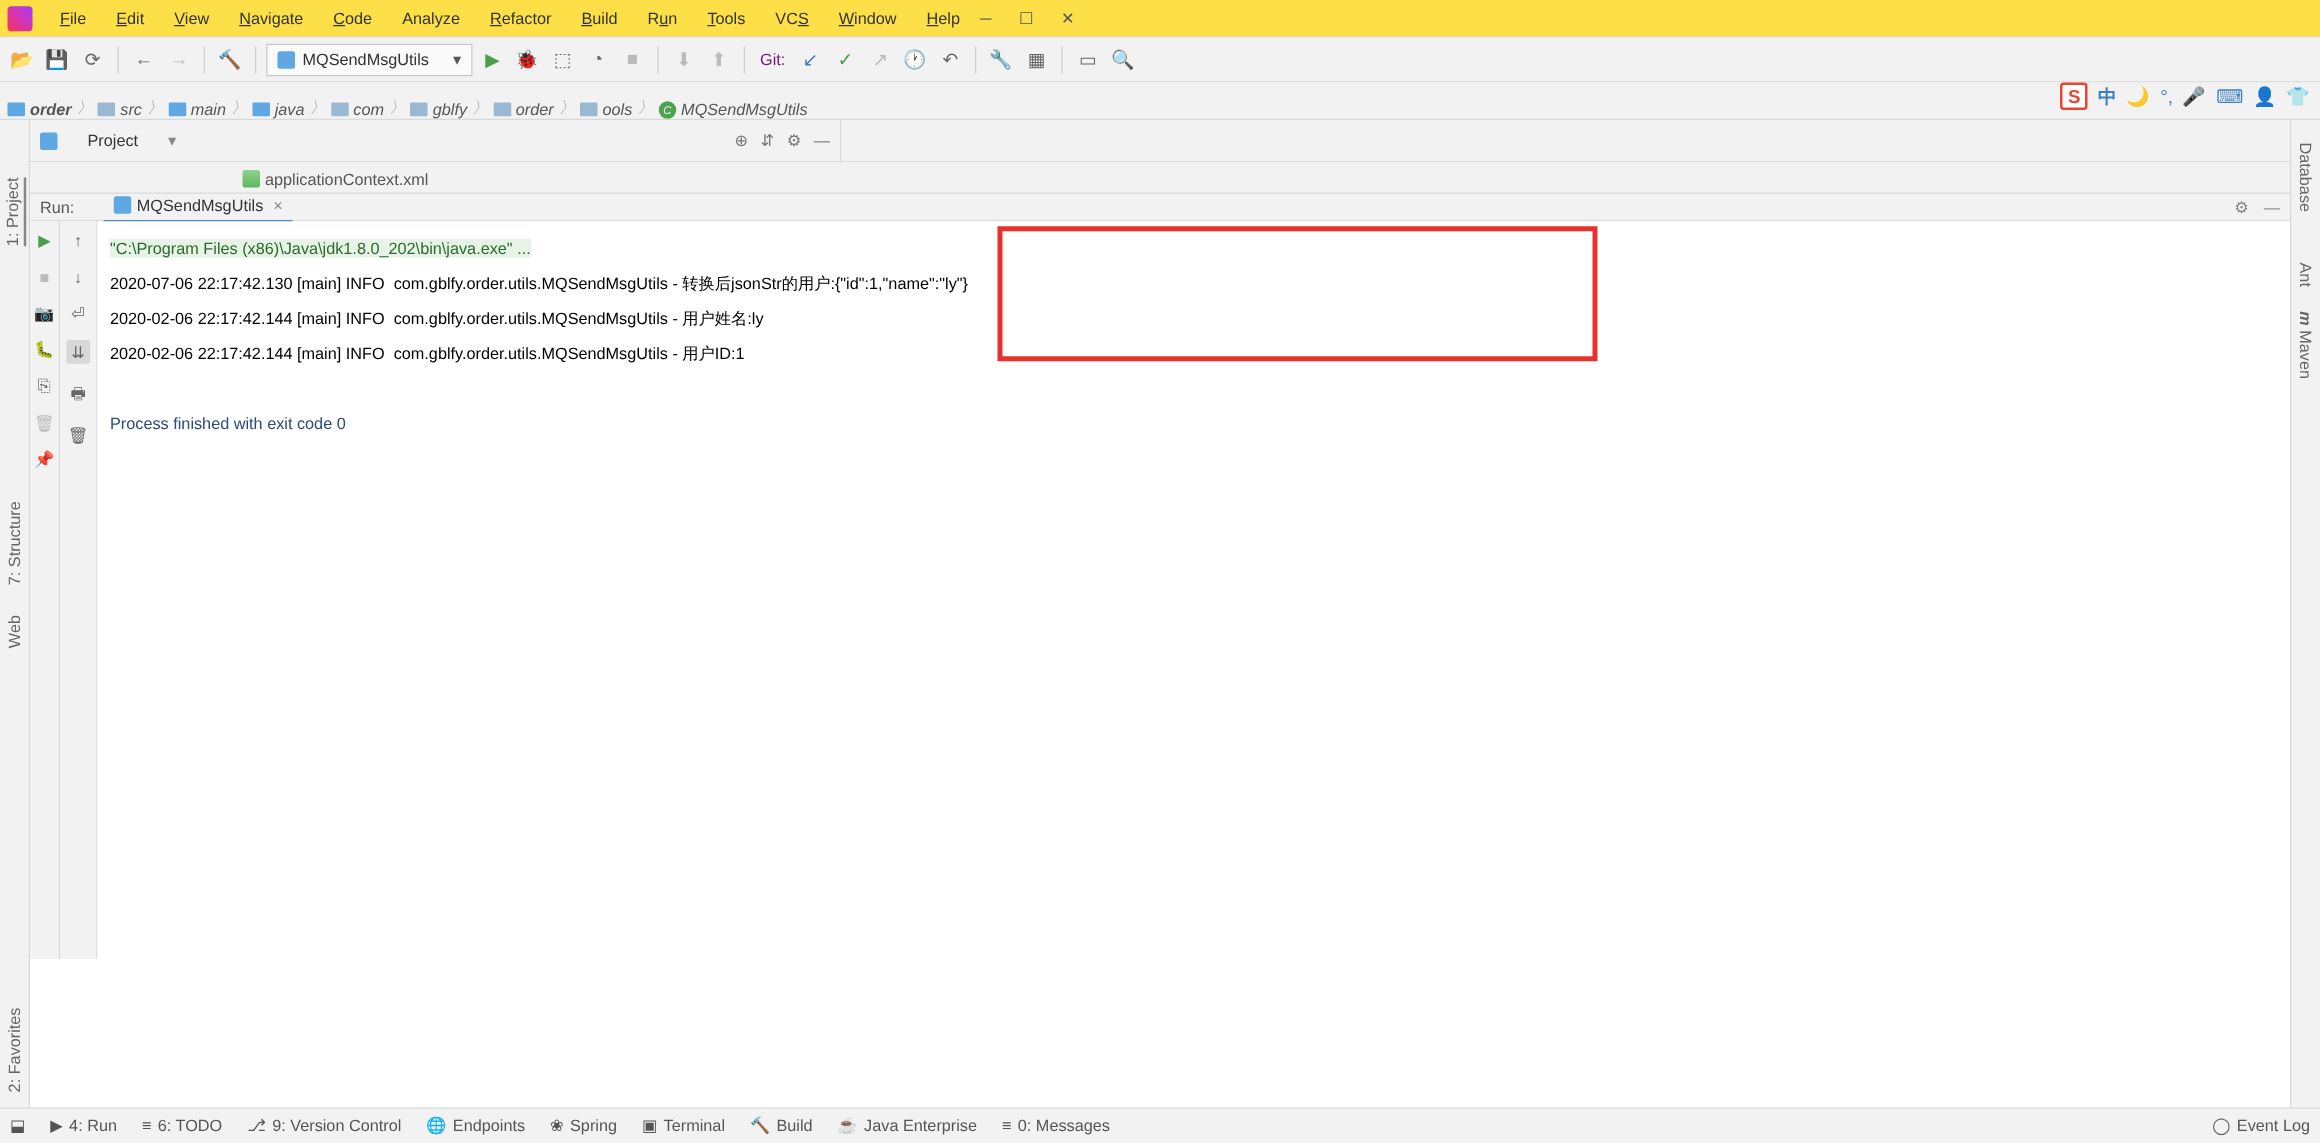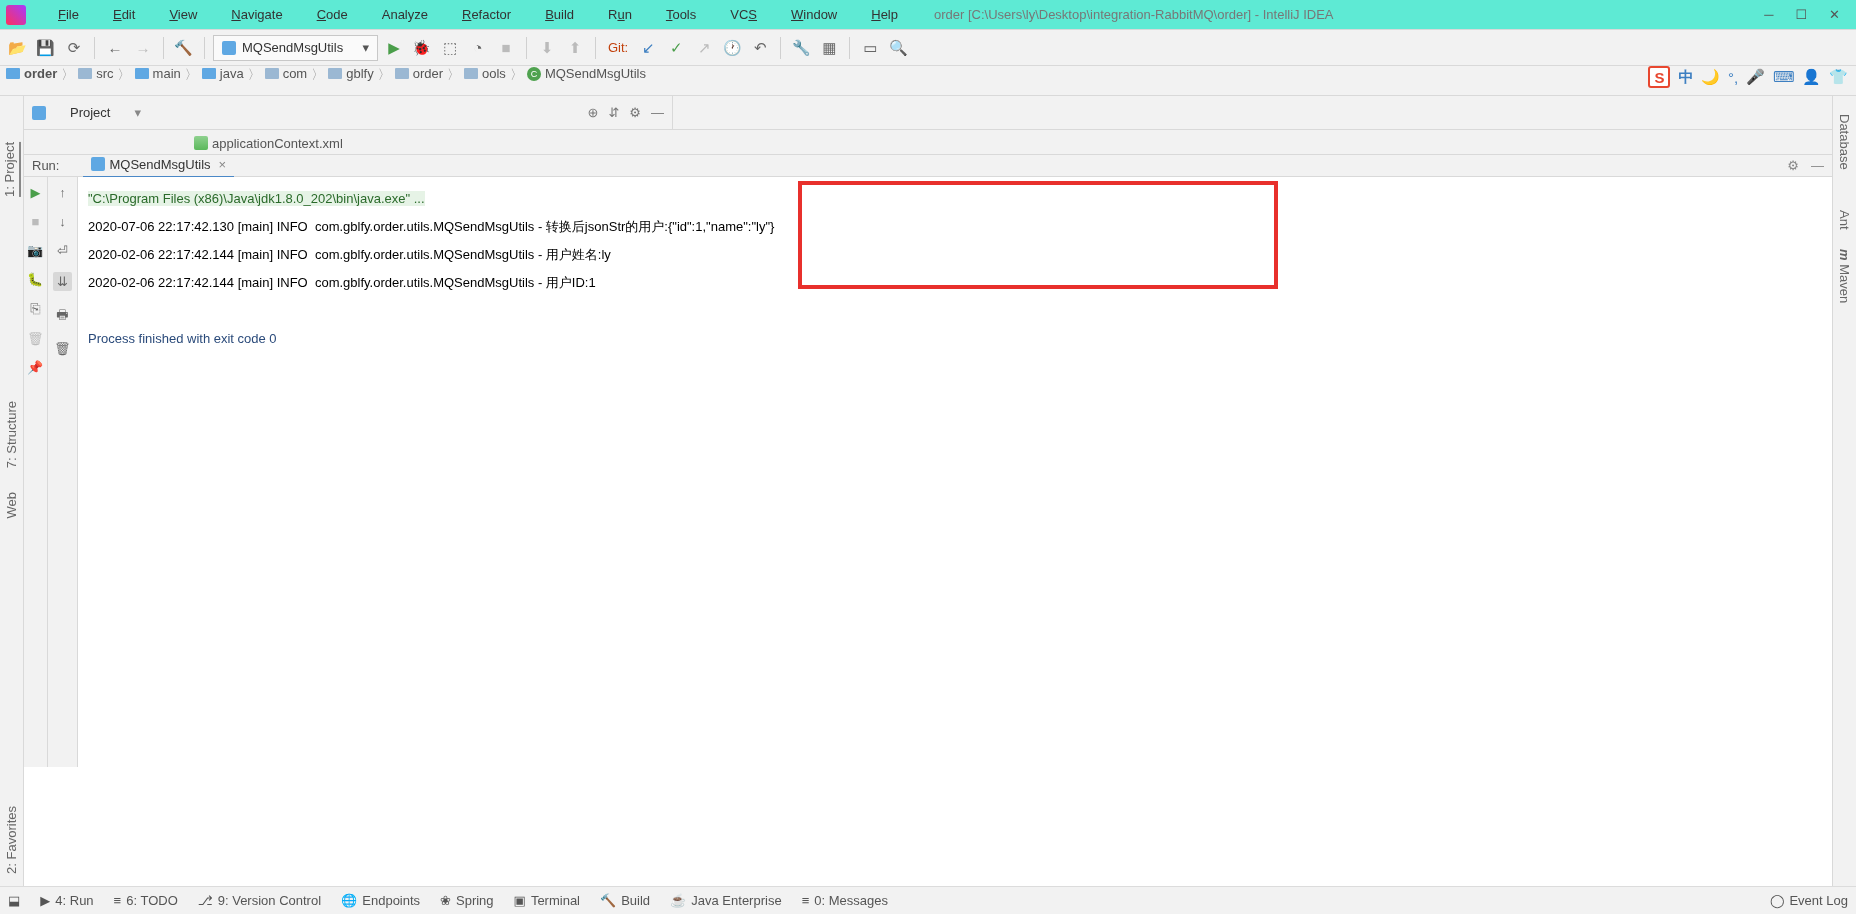--- a/index.html
+++ b/index.html
@@ -1,31 +1,31 @@
 <!DOCTYPE html>
 <html><head>
 <meta charset="utf-8">
 <style>
 * { margin:0; padding:0; box-sizing:border-box; font-family:"Segoe UI",Arial,sans-serif; font-size:13px; }
 body { width:1856px; height:914px; background:#fff; overflow:hidden; color:#333; }
-.menubar { height:30px; display:flex; align-items:center; background:#5eead4; border-bottom:1px solid #d9d9d9; padding:0 6px; gap:18px; }
+.menubar { height:30px; display:flex; align-items:center; background:#fde047; border-bottom:1px solid #d9d9d9; padding:0 6px; gap:8px; }
 .menubar .logo { width:20px; height:20px; background:linear-gradient(45deg,#fe315d,#a63aff); border-radius:3px; margin-right:6px; }
 .menubar .mitem { padding:3px 8px; cursor:default; }
 .menubar .mitem u { text-decoration:underline; }
 .menubar .title { margin-left:10px; color:#777; flex:1; }
 .menubar .winctl { display:flex; gap:22px; margin-right:10px; color:#555; }
 .toolbar { height:36px; background:#f2f2f2; border-bottom:1px solid #d9d9d9; display:flex; align-items:center; padding:0 6px; gap:4px; }
 .tbbtn { width:24px; height:24px; display:flex; align-items:center; justify-content:center; color:#666; font-size:15px; }
 .tbsep { width:1px; height:22px; background:#d0d0d0; margin:0 4px; }
 .combo { height:26px; border:1px solid #c8c8c8; background:#fafafa; display:flex; align-items:center; padding:0 8px; min-width:165px; }
 .combo .caret { margin-left:auto; color:#555; }
 .ime { position:absolute; right:8px; top:66px; display:flex; gap:8px; align-items:center; }
 .ime span { font-size:15px; }
 .ime .s { width:22px; height:22px; border:2px solid #e8472f; color:#e8472f; font-weight:bold; display:flex; align-items:center; justify-content:center; border-radius:3px; background:#fff; }
-.breadcrumb { height:30px; background:#f2f2f2; border-bottom:1px solid #d9d9d9; display:flex; align-items:flex-start; padding:0 6px; gap:4px; color:#555; }
+.breadcrumb { height:30px; background:#f2f2f2; border-bottom:1px solid #d9d9d9; display:flex; align-items:flex-end; padding:0 6px; gap:4px; color:#555;font-style:italic; }
 .breadcrumb .bc { display:flex; align-items:center; gap:4px; }
 .breadcrumb .sep { color:#999; }
 .breadcrumb .fld { width:14px; height:11px; background:#9bb8d3; border-radius:1px; display:inline-block; }
 .breadcrumb .fld.b { background:#5fa8e3; }
 .breadcrumb .cls { width:14px; height:14px; background:#4fa24f; border-radius:50%; color:#fff; font-size:9px; display:inline-flex; align-items:center; justify-content:center; }
 .projectbar { flex:1; background:#f2f2f2; display:flex; align-items:center; padding:0 8px; gap:24px; }
 .projectbar .lbl { font-weight:normal; color:#333; }
 .projectbar .ctr { margin-left:auto; display:flex; gap:10px; color:#777; }
 .filerow { display:flex; height:26px; }
 .filerow .fname { margin-left:170px; display:flex; align-items:center; gap:4px; color:#555; }
@@ -62,21 +62,20 @@
   <div class="mitem"><u>N</u>avigate</div>
   <div class="mitem"><u>C</u>ode</div>
   <div class="mitem">Analyze</div>
   <div class="mitem"><u>R</u>efactor</div>
   <div class="mitem"><u>B</u>uild</div>
   <div class="mitem">R<u>u</u>n</div>
   <div class="mitem"><u>T</u>ools</div>
   <div class="mitem">VC<u>S</u></div>
   <div class="mitem"><u>W</u>indow</div>
   <div class="mitem"><u>H</u>elp</div>
-  <div class="title">order [C:\Users\ly\Desktop\integration-RabbitMQ\order] - IntelliJ IDEA</div>
   <div class="winctl">
     <span>─</span>
     <span>☐</span>
     <span>✕</span>
   </div>
 </div>
 
 <div class="toolbar">
   <div class="tbbtn">📂</div>
   <div class="tbbtn">💾</div>
@@ -94,21 +93,21 @@
   </div>
   <div class="tbbtn green">▶</div>
   <div class="tbbtn green">🐞</div>
   <div class="tbbtn">⬚</div>
   <div class="tbbtn">◔</div>
   <div class="tbbtn" style="color:#bbb">■</div>
   <div class="tbsep"></div>
   <div class="tbbtn" style="color:#bbb">⬇</div>
   <div class="tbbtn" style="color:#bbb">⬆</div>
   <div class="tbsep"></div>
-  <span style="margin:0 4px;color:#c2410c">Git:</span>
+  <span style="margin:0 4px;color:#701a75">Git:</span>
   <div class="tbbtn blue">↙</div>
   <div class="tbbtn green">✓</div>
   <div class="tbbtn" style="color:#bbb">↗</div>
   <div class="tbbtn">🕐</div>
   <div class="tbbtn">↶</div>
   <div class="tbsep"></div>
   <div class="tbbtn">🔧</div>
   <div class="tbbtn">▦</div>
   <div class="tbsep"></div>
   <div class="tbbtn">▭</div>

